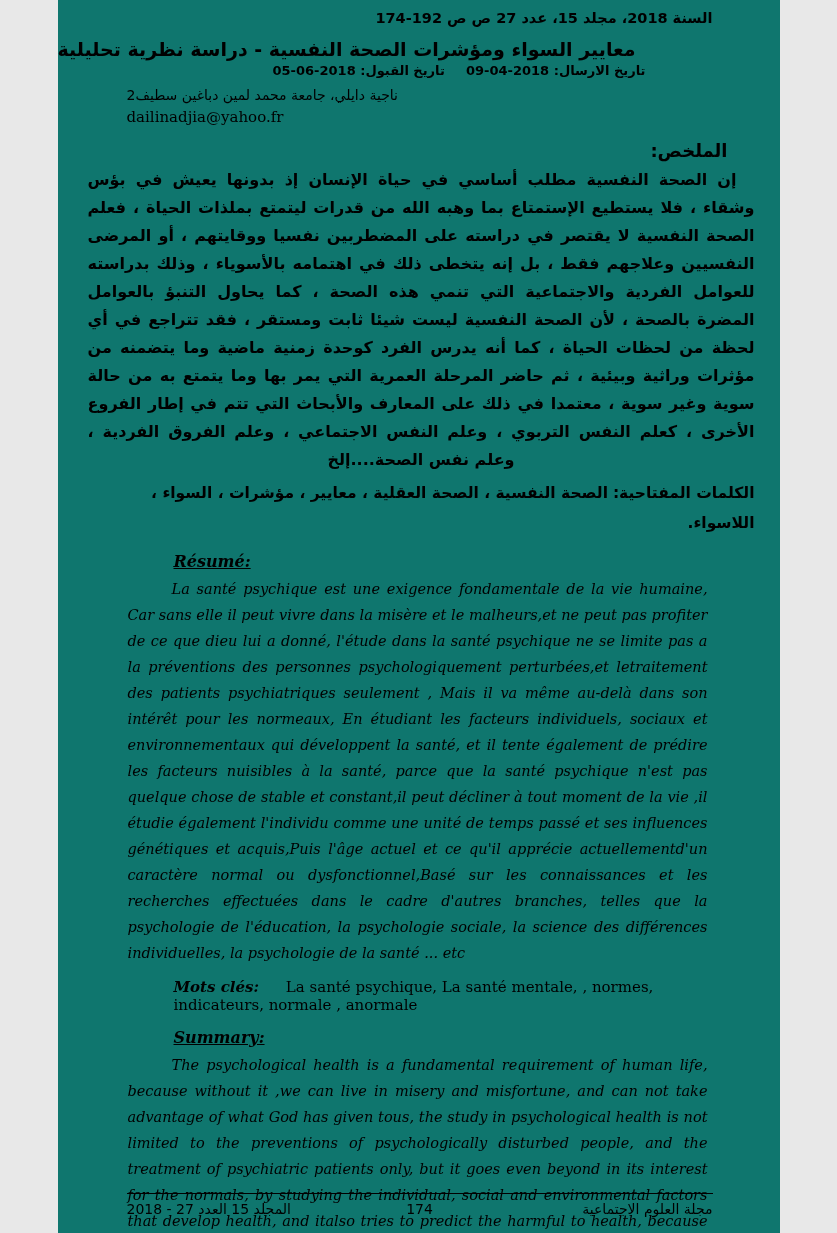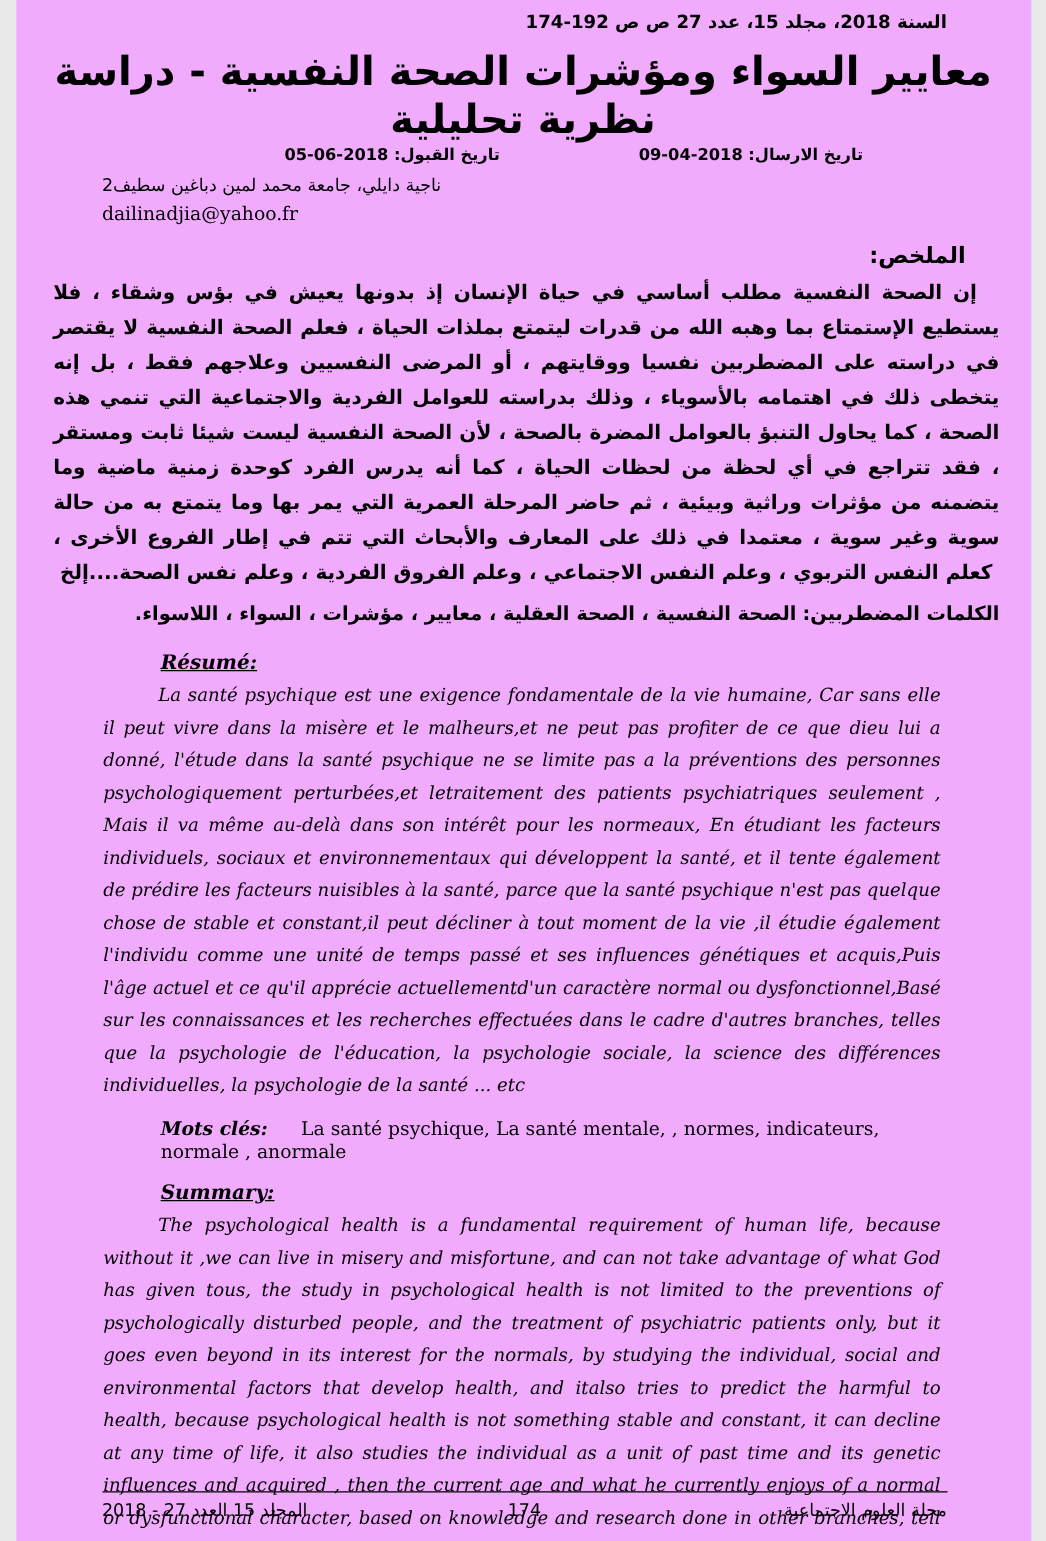--- a/index.html
+++ b/index.html
@@ -1,38 +1,38 @@
 <!DOCTYPE html>
 <html><head>
 <meta charset="utf-8">
 <style>
   html,body { margin:0; padding:0; background:#e8e8e8; }
   .page {
     position:relative;
-    width:812px; height:1233px;
+    width:722px; height:1233px;
     margin:0 auto;
-    background:#f0abfc;
+    background:#0f766e;
     color:#000;
     font-family:"DejaVu Sans", sans-serif;
     overflow:hidden;
   }
   
   .issue-line {
     direction:rtl;
     text-align:left;
     margin:10px 67px 0 0;
     text-align:right;
     font-size:14.5px;
     font-weight:bold;
   }
   
   .title-ar {
     direction:rtl;
-    text-align:center;
-    font-size:32px;
+    text-align:left;
+    font-size:19px;
     font-weight:bold;
     margin-top:12px;
     letter-spacing:0.5px;
   }
   .title-en {
     text-align:center;
     font-family:"DejaVu Serif", serif;
     font-style:italic;
     font-size:17px;
     margin-top:3px;
@@ -151,21 +151,21 @@
 
   <div class="author-line">ناجية دايلي، جامعة محمد لمين دباغين سطيف2</div>
 
   <div class="email-line">dailinadjia@yahoo.fr</div>
 
   <div class="heading-ar">الملخص:</div>
 
   <div class="body-ar">إن الصحة النفسية مطلب أساسي في حياة الإنسان إذ بدونها يعيش في بؤس وشقاء ، فلا يستطيع الإستمتاع بما وهبه الله من قدرات ليتمتع بملذات الحياة ، فعلم الصحة النفسية لا يقتصر في دراسته على المضطربين نفسيا ووقايتهم ، أو المرضى النفسيين وعلاجهم فقط ، بل إنه يتخطى ذلك في اهتمامه بالأسوياء ، وذلك بدراسته للعوامل الفردية والاجتماعية التي تنمي هذه الصحة ، كما يحاول التنبؤ بالعوامل المضرة بالصحة ، لأن الصحة النفسية ليست شيئا ثابت ومستقر ، فقد تتراجع في أي لحظة من لحظات الحياة ، كما أنه يدرس الفرد كوحدة زمنية ماضية وما يتضمنه من مؤثرات وراثية وبيئية ، ثم حاضر المرحلة العمرية التي يمر بها وما يتمتع به من حالة سوية وغير سوية ، معتمدا في ذلك على المعارف والأبحاث التي تتم في إطار الفروع الأخرى ، كعلم النفس التربوي ، وعلم النفس الاجتماعي ، وعلم الفروق الفردية ، وعلم نفس الصحة....إلخ</div>
 
   <div class="keywords-ar">
-    <span class="kw-label">الكلمات المضطربين:</span>
+    <span class="kw-label">الكلمات المفتاحية:</span>
     <span class="kw-text">الصحة النفسية ، الصحة العقلية ، معايير ، مؤشرات ، السواء ، اللاسواء.</span>
   </div>
 
   <div class="heading-latin">Résumé:</div>
 
   <div class="body-latin">La santé psychique est une exigence fondamentale de la vie humaine, Car sans elle il peut vivre dans la misère et le malheurs,et ne peut pas profiter de ce que dieu lui a donné, l'étude dans la santé psychique ne se limite pas a la préventions des personnes psychologiquement perturbées,et letraitement des patients psychiatriques seulement , Mais il va même au-delà dans son intérêt pour les normeaux, En étudiant les facteurs individuels, sociaux et environnementaux qui développent la santé, et il tente également de prédire les facteurs nuisibles à la santé, parce que la santé psychique n'est pas quelque chose de stable et constant,il peut décliner à tout moment de la vie ,il étudie également l'individu comme une unité de temps passé et ses influences génétiques et acquis,Puis l'âge actuel et ce qu'il apprécie actuellementd'un caractère normal ou dysfonctionnel,Basé sur les connaissances et les recherches effectuées dans le cadre d'autres branches, telles que la psychologie de l'éducation, la psychologie sociale, la science des différences individuelles, la psychologie de la santé ... etc</div>
 
   <div class="keywords-latin">
     <span class="kw-label">Mots clés:</span>
     <span class="kw-bold">La santé psychique, La santé mentale, , normes, indicateurs, normale , anormale</span>

